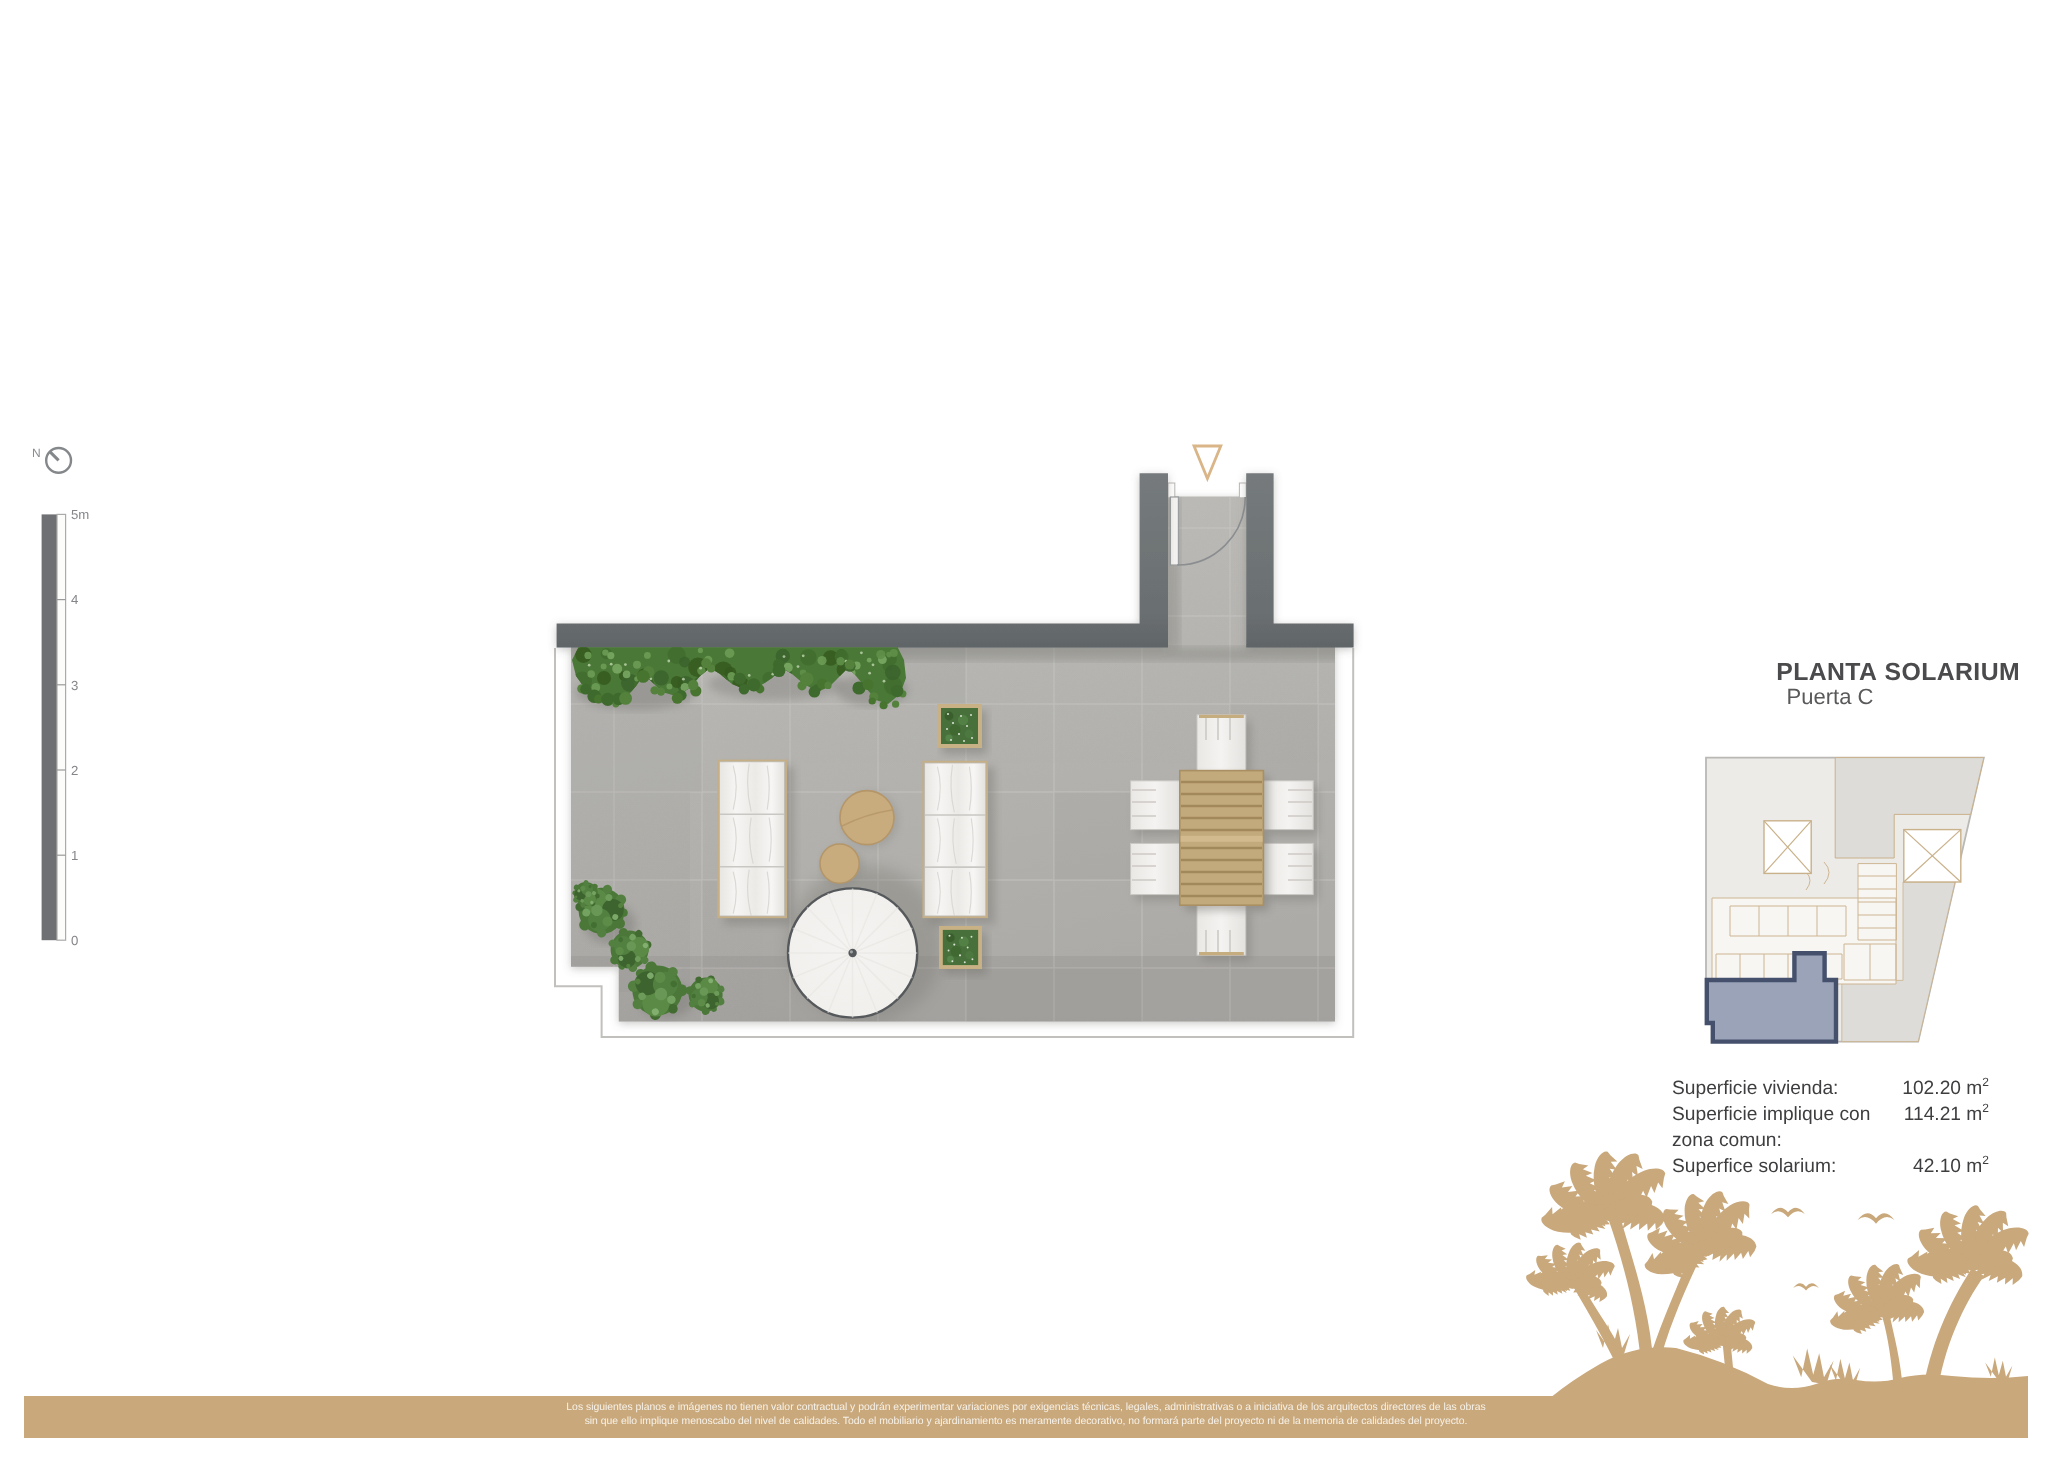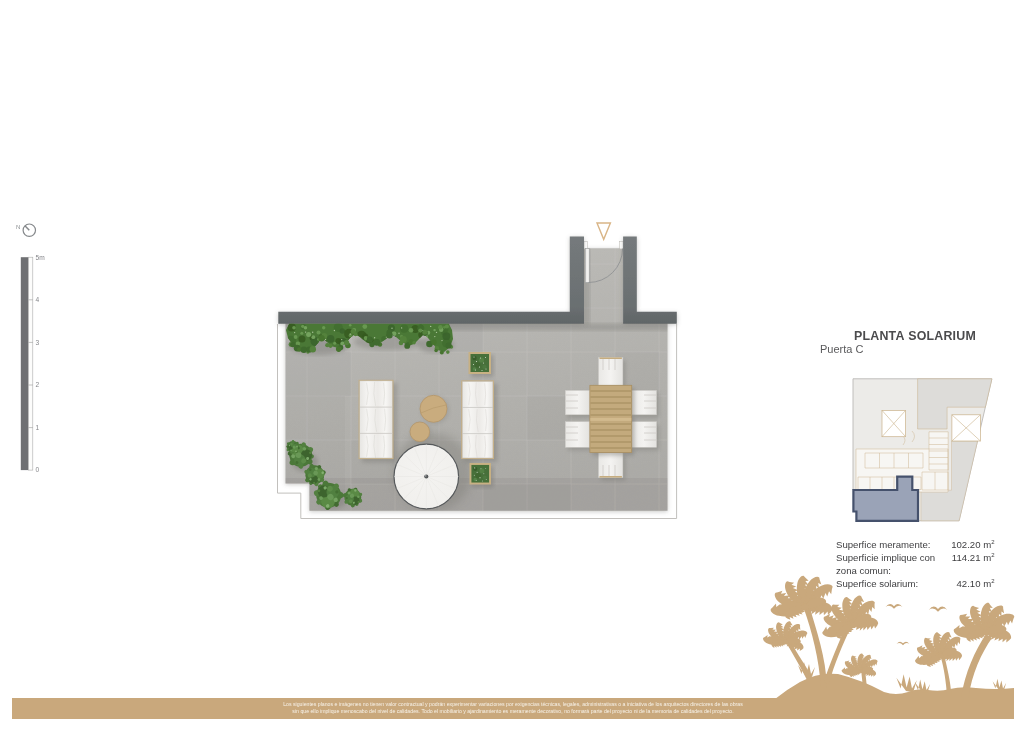--- a/index.html
+++ b/index.html
@@ -548,25 +548,25 @@
     <use href="#grass" transform="translate(999 690) scale(0.8)"></use>
 
     <use href="#gull" transform="translate(894 607) scale(1.05)"></use>
     <use href="#gull" transform="translate(938 610) scale(1.15)"></use>
     <use href="#gull" transform="translate(903 644) scale(0.8)"></use>
 
     <rect x="12" y="698" width="1002" height="21"></rect>
   </g>
 </svg>
 
-<div class="txt" style="left:820px;top:328.5px;width:190px;text-align:center;font-size:12.4px;font-weight:bold;letter-spacing:0.2px;color:#4b4b4d;">PLANTA&nbsp;SOLARIUM</div>
-<div class="txt" style="left:820px;top:343px;width:190px;text-align:left;font-size:11px;color:#59595b;">Puerta C</div>
+<div class="txt" style="left:820px;top:328.5px;width:190px;text-align:right;font-size:12.4px;font-weight:bold;letter-spacing:0.2px;color:#4b4b4d;">PLANTA&nbsp;SOLARIUM</div>
+<div class="txt" style="left:820px;top:343px;width:190px;text-align:center;font-size:11px;color:#59595b;">Puerta C</div>
 
 <div class="txt" style="left:836px;top:539px;width:160px;font-size:9.6px;line-height:12.9px;color:#3e3e40;">
-  <div>Superfice meramente:</div>
+  <div>Superficie vivienda:</div>
   <div>Superficie implique con</div>
   <div>zona comun:</div>
   <div>Superfice solarium:</div>
 </div>
 <div class="txt" style="left:836px;top:539px;width:158.5px;font-size:9.6px;line-height:12.9px;color:#3e3e40;text-align:right;">
   <div>102.20 m<sup style="font-size:6px">2</sup></div>
   <div>114.21 m<sup style="font-size:6px">2</sup></div>
   <div>&nbsp;</div>
   <div>42.10 m<sup style="font-size:6px">2</sup></div>
 </div>

